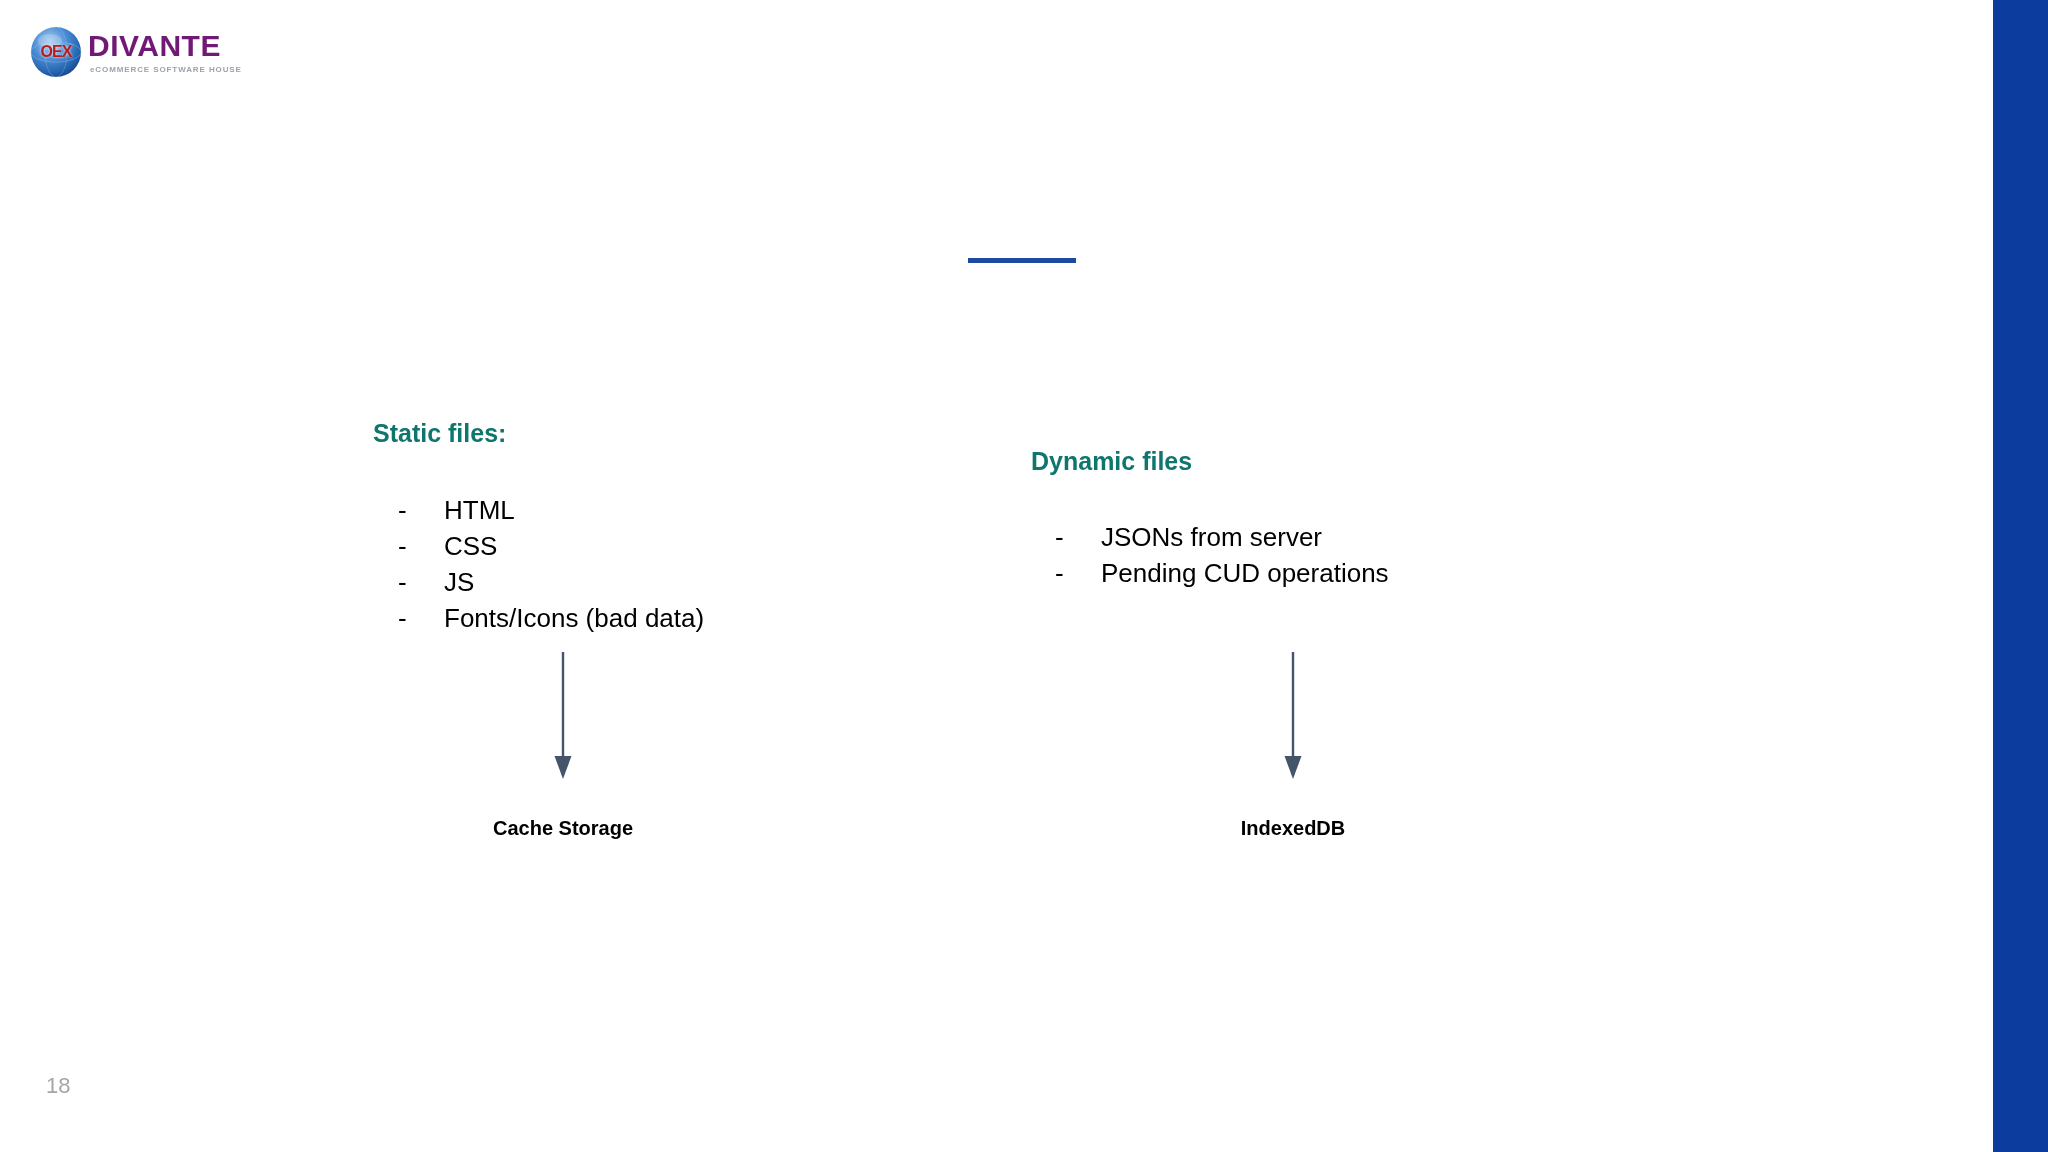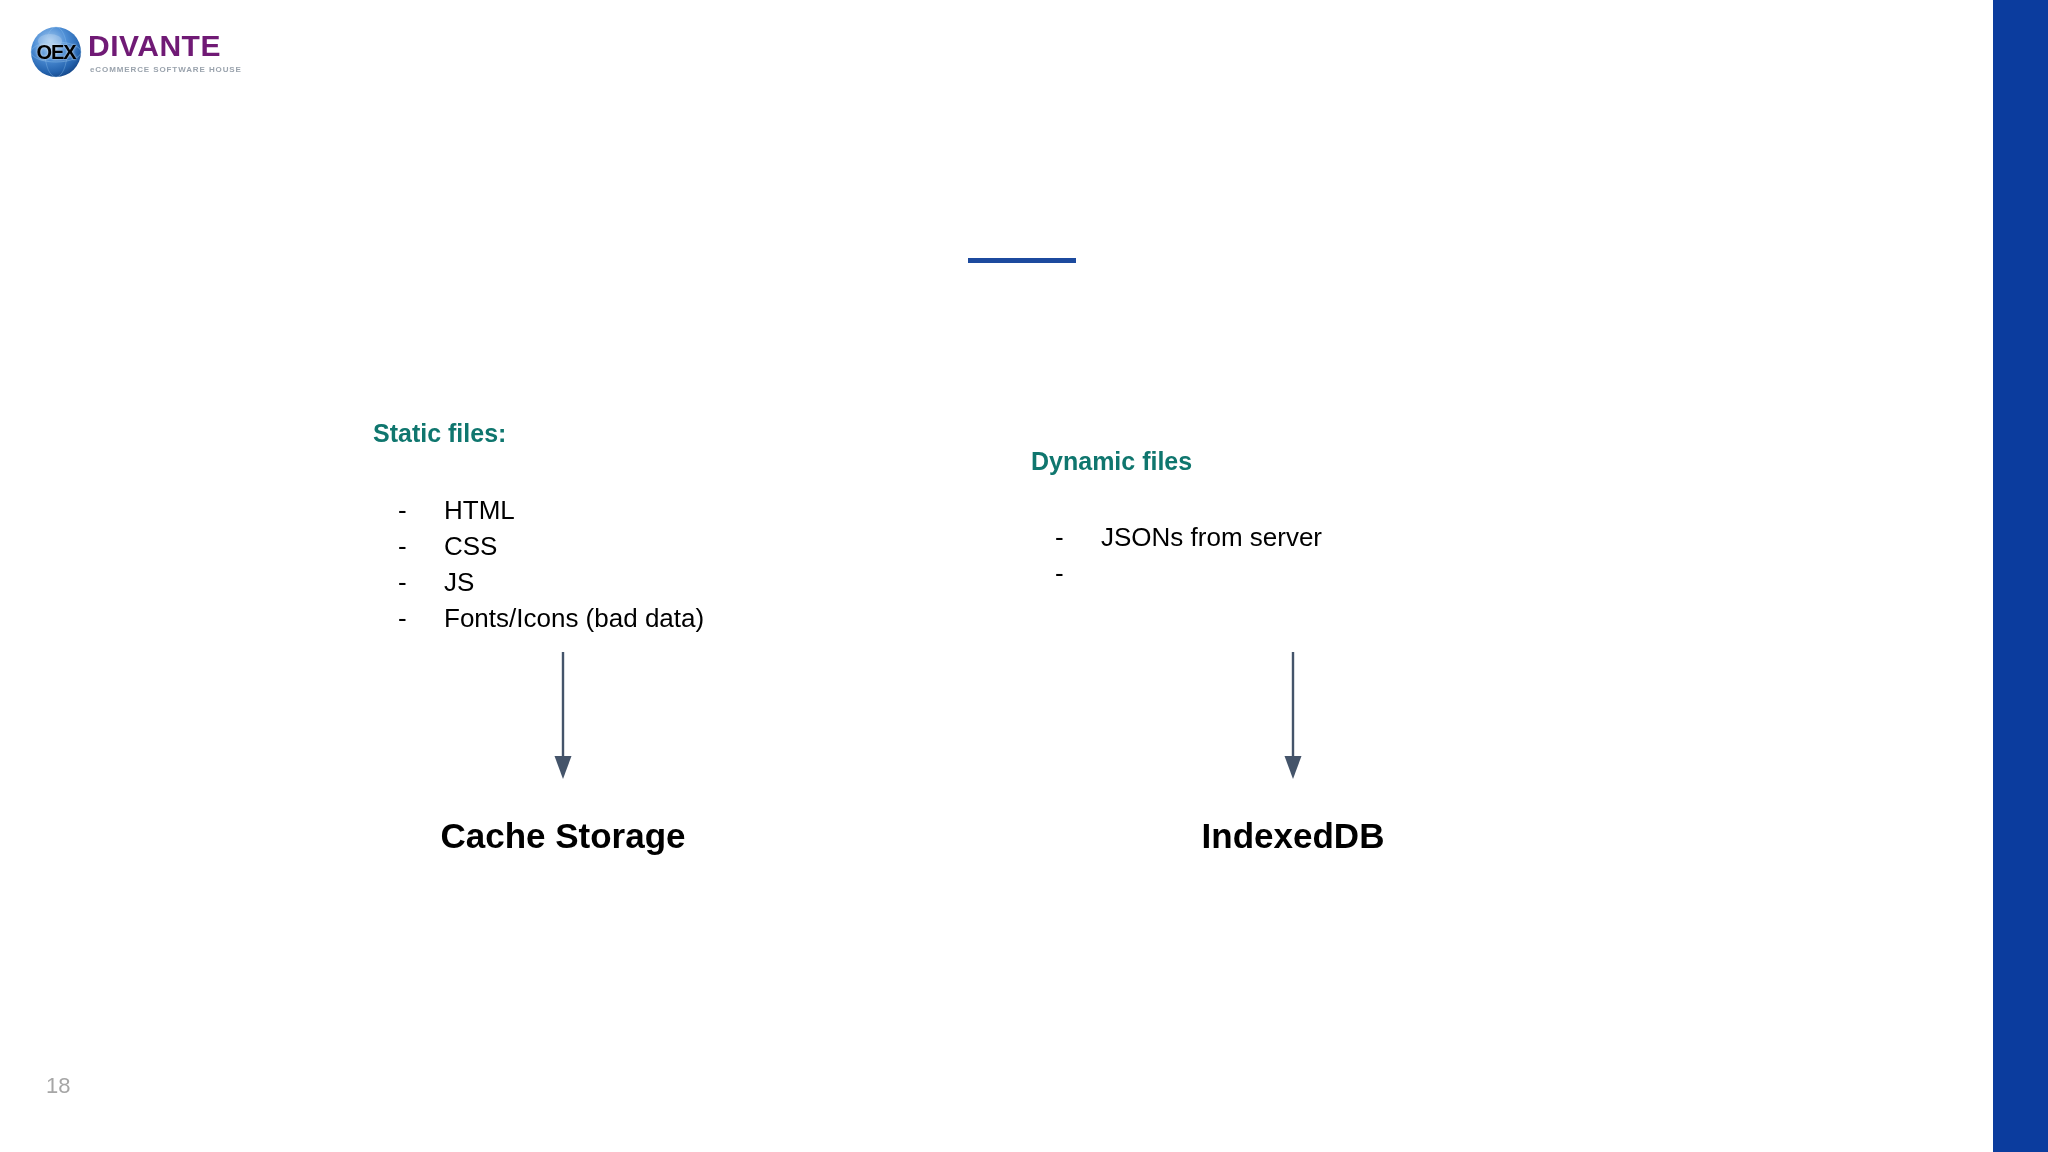--- a/index.html
+++ b/index.html
@@ -48,24 +48,24 @@
     height: 52px;
   }
   #logo-oex {
     position: absolute;
     left: 0; top: 0;
     width: 52px;
     height: 52px;
     display: flex;
     align-items: center;
     justify-content: center;
-    font-size: 20px;
+    font-size: 16px;
     font-weight: bold;
     letter-spacing: -1px;
-    color: #000000;
+    color: #b91c1c;
     font-family: "Liberation Sans", sans-serif;
     text-shadow: 0 0 3px rgba(255,255,255,0.85);
   }
   #logo-wordmark {
     position: absolute;
     left: 58px;
     top: 5px;
     font-size: 30px;
     font-weight: bold;
     letter-spacing: 0.5px;
@@ -153,21 +153,21 @@
     position: absolute;
     width: 26px;
     height: 128px;
   }
   #arrow-left  { left: 550px;  top: 652px; }
   #arrow-right { left: 1280px; top: 652px; }
 
   
   .store-label {
     position: absolute;
-    font-size: 35px;
+    font-size: 20px;
     font-weight: bold;
     color: #000000;
     line-height: 1;
     white-space: nowrap;
     text-align: center;
     transform: translateX(-50%);
   }
   #cache-label  { left: 563px;  top: 818px; }
   #indexed-label{ left: 1293px; top: 818px; text-align: right; }
 
@@ -231,20 +231,21 @@
   </ul>
 
   <div id="dynamic-heading" class="col-heading">Dynamic files</div>
   <ul id="dynamic-list" class="bullet-list">
     <li>
       <span class="bullet-dash">-</span>
       <span class="bullet-text">JSONs from server</span>
     </li>
     <li>
       <span class="bullet-dash">-</span>
+      <span class="bullet-text">Pending CUD operations</span>
     </li>
   </ul>
 
   <svg id="arrow-left" class="arrow" viewBox="0 0 26 128">
     <line x1="13" y1="0" x2="13" y2="108" stroke="#44546A" stroke-width="2.4"></line>
     <polygon points="13,127 4.5,104 21.5,104" fill="#44546A"></polygon>
   </svg>
   <svg id="arrow-right" class="arrow" viewBox="0 0 26 128">
     <line x1="13" y1="0" x2="13" y2="108" stroke="#44546A" stroke-width="2.4"></line>
     <polygon points="13,127 4.5,104 21.5,104" fill="#44546A"></polygon>

